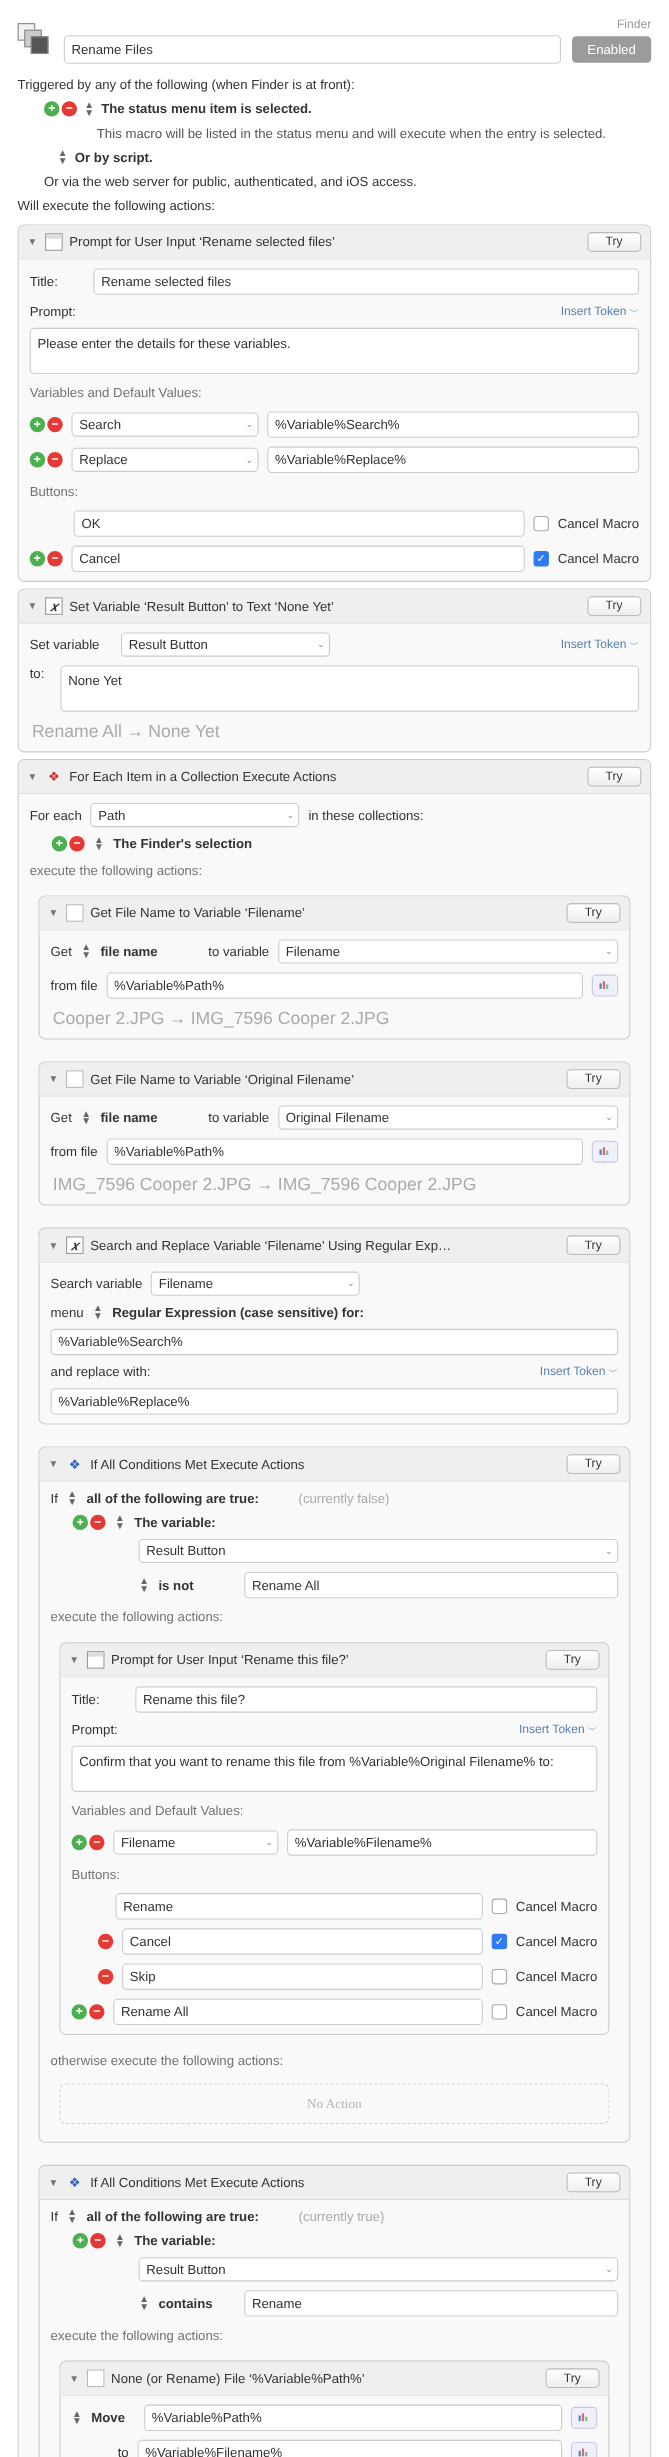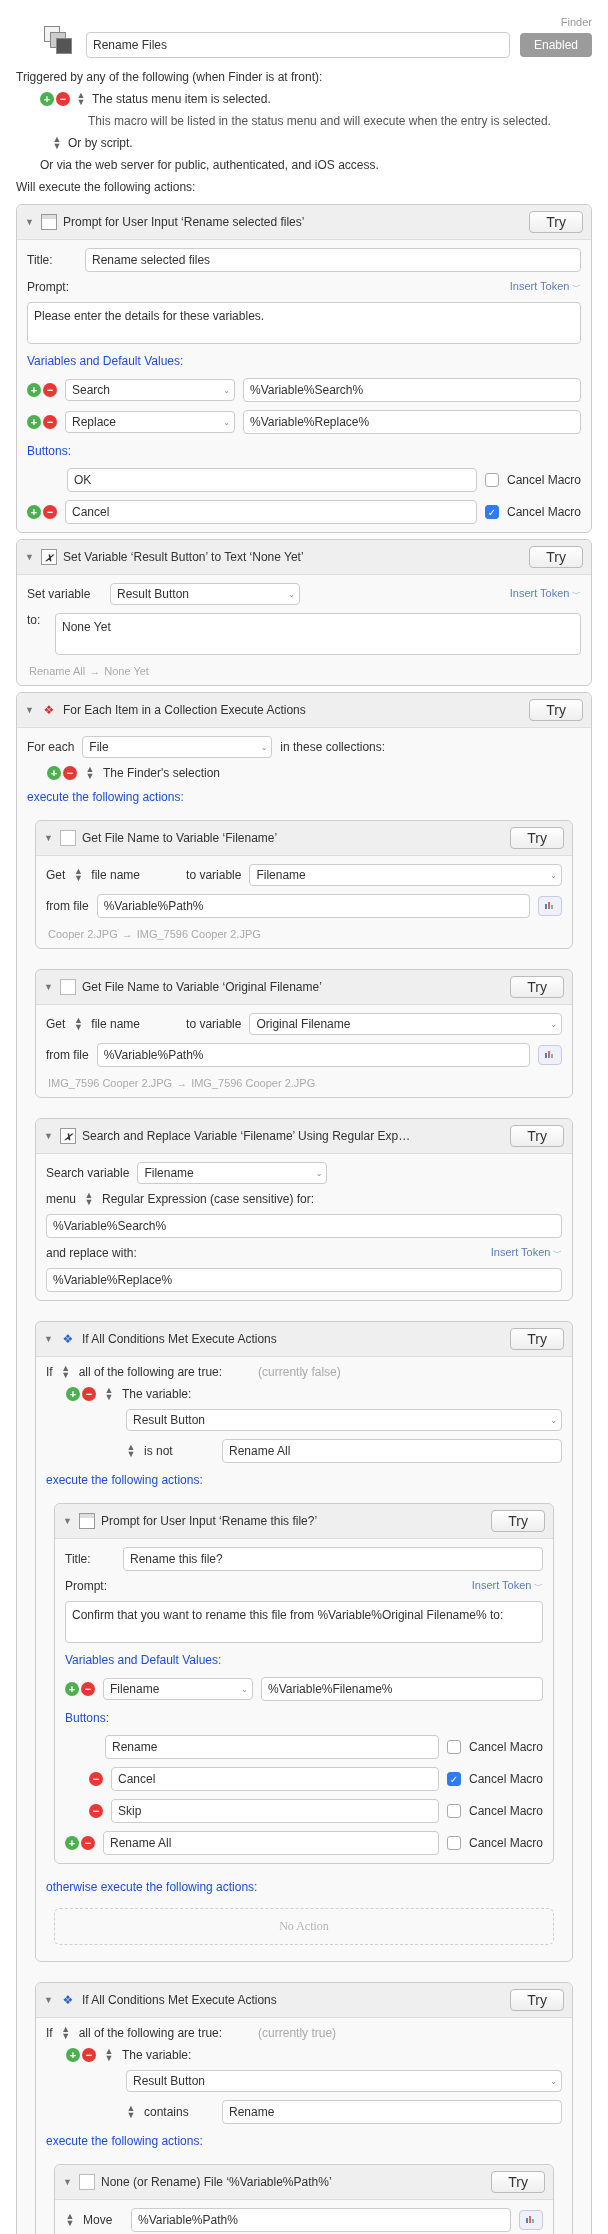--- a/index.html
+++ b/index.html
@@ -6,24 +6,23 @@
   body {
     margin: 0;
     font-family: -apple-system, "Helvetica Neue", Arial, sans-serif;
     font-size: 12px;
     background: #fff;
     color: #333;
     width: 608px;
   }
   .top {
     display: flex;
-    align-items: flex-end;
+    align-items: center;
     padding: 16px 16px 8px 16px;
     gap: 10px;
-    margin-left: 28px;
   }
   .app-icon {
     width: 32px; height: 32px;
     position: relative;
     flex-shrink: 0;
   }
   .app-icon .sq { position: absolute; width: 16px; height: 16px; border: 1px solid #888; }
   .app-icon .a { top: 0; left: 0; background: #f2f2f2; }
   .app-icon .b { top: 6px; left: 6px; background: #ccc; }
   .app-icon .c { top: 12px; left: 12px; background: #555; }
@@ -69,21 +68,21 @@
     display: inline-block;
     font-size: 9px;
     line-height: 7px;
     color: #666;
     flex-shrink: 0;
     width: 10px;
     text-align: center;
   }
   .updown::before { content: "▲"; display: block; }
   .updown::after { content: "▼"; display: block; }
-  .bold { font-weight: 400; }
+  .bold { font-weight: 700; }
   .desc { color: #555; padding: 4px 16px 4px 88px; }
   
   .action {
     margin: 6px 16px;
     border: 1px solid #ccc;
     border-radius: 6px;
     background: #f9f9f9;
   }
   .action.nested { margin: 6px 8px; }
   .action-head {
@@ -108,21 +107,21 @@
   .icon-x { font-style: italic; font-family: Georgia, serif; border: 1px solid #999; background: #fff; font-weight: bold; }
   .icon-loop { color: #d32f2f; }
   .icon-cond { color: #2a62c9; }
   .icon-file { border: 1px solid #bbb; background: #fff; }
   .head-title { flex: 1; color: #333; white-space: nowrap; overflow: hidden; text-overflow: ellipsis; }
   .try-btn {
     border: 1px solid #bbb;
     background: linear-gradient(#fff,#eee);
     border-radius: 4px;
     padding: 2px 16px;
-    font-size: 14px;
+    font-size: 11px;
     color: #333;
     flex-shrink: 0;
   }
   .action-body { padding: 8px 10px; display: flex; flex-direction: column; gap: 8px; }
   .row { display: flex; align-items: center; gap: 8px; }
   .row .lbl { min-width: 50px; color: #333; }
   .row .lbl.sm { min-width: auto; }
   .grow { flex: 1; }
   input.field.grow { width: 100%; }
   .select {
@@ -136,29 +135,29 @@
     position: absolute; right: 4px; top: 50%; transform: translateY(-50%);
     font-size: 8px; color: #888;
   }
   .token-link { color: #5a7fb2; font-size: 11px; cursor: default; text-align: center; }
   .token-link::after { content: " ﹀"; font-size: 9px; }
   textarea.field {
     border: 1px solid #ccc; border-radius: 4px;
     padding: 6px; font-size: 12px; resize: none;
     font-family: inherit; background: #fff; color: #333;
   }
-  .sub-label { color: #1d4ed8; padding: 2px 0; }
+  .sub-label { color: #737373; padding: 2px 0; }
   .checkbox {
     width: 14px; height: 14px; border: 1px solid #aaa; border-radius: 3px;
     background: #fff; display: inline-flex; align-items: center; justify-content: center;
     font-size: 10px; color: #fff; flex-shrink: 0;
   }
   .checkbox.checked { background: #2f7bf5; border-color: #2f7bf5; }
   .checkbox.checked::after { content: "✓"; }
-  .preview { color: #aaa; font-size: 11px; padding: 2px 2px 0; }
+  .preview { color: #aaa; font-size: 16px; padding: 2px 2px 0; }
   .preview .arrow { color: #aaa; padding: 0 4px; }
   .muted { color: #aaa; }
   .file-btn {
     width: 24px; height: 20px;
     border: 1px solid #c8c8e8;
     border-radius: 4px;
     background: #f0f0fb;
     display: inline-flex; align-items: center; justify-content: center;
     flex-shrink: 0;
   }
@@ -290,21 +289,21 @@
 <div class="action">
   <div class="action-head">
     <span class="disclose">▼</span>
     <span class="head-icon icon-loop">❖</span>
     <span class="head-title">For Each Item in a Collection Execute Actions</span>
     <button class="try-btn">Try</button>
   </div>
   <div class="action-body">
     <div class="row">
       <span class="lbl sm">For each</span>
-      <div class="select" style="width:190px"><span>File</span><span class="caret">⌄</span></div>
+      <div class="select" style="width:190px"><span>Path</span><span class="caret">⌄</span></div>
       <span>in these collections:</span>
     </div>
     <div class="row" style="padding-left:20px">
       <div class="plus-minus">
           <span class="circ plus">+</span>
           <span class="circ minus">−</span>
         </div>
       <span class="updown"></span>
       <span class="bold">The Finder's selection</span>
     </div>

